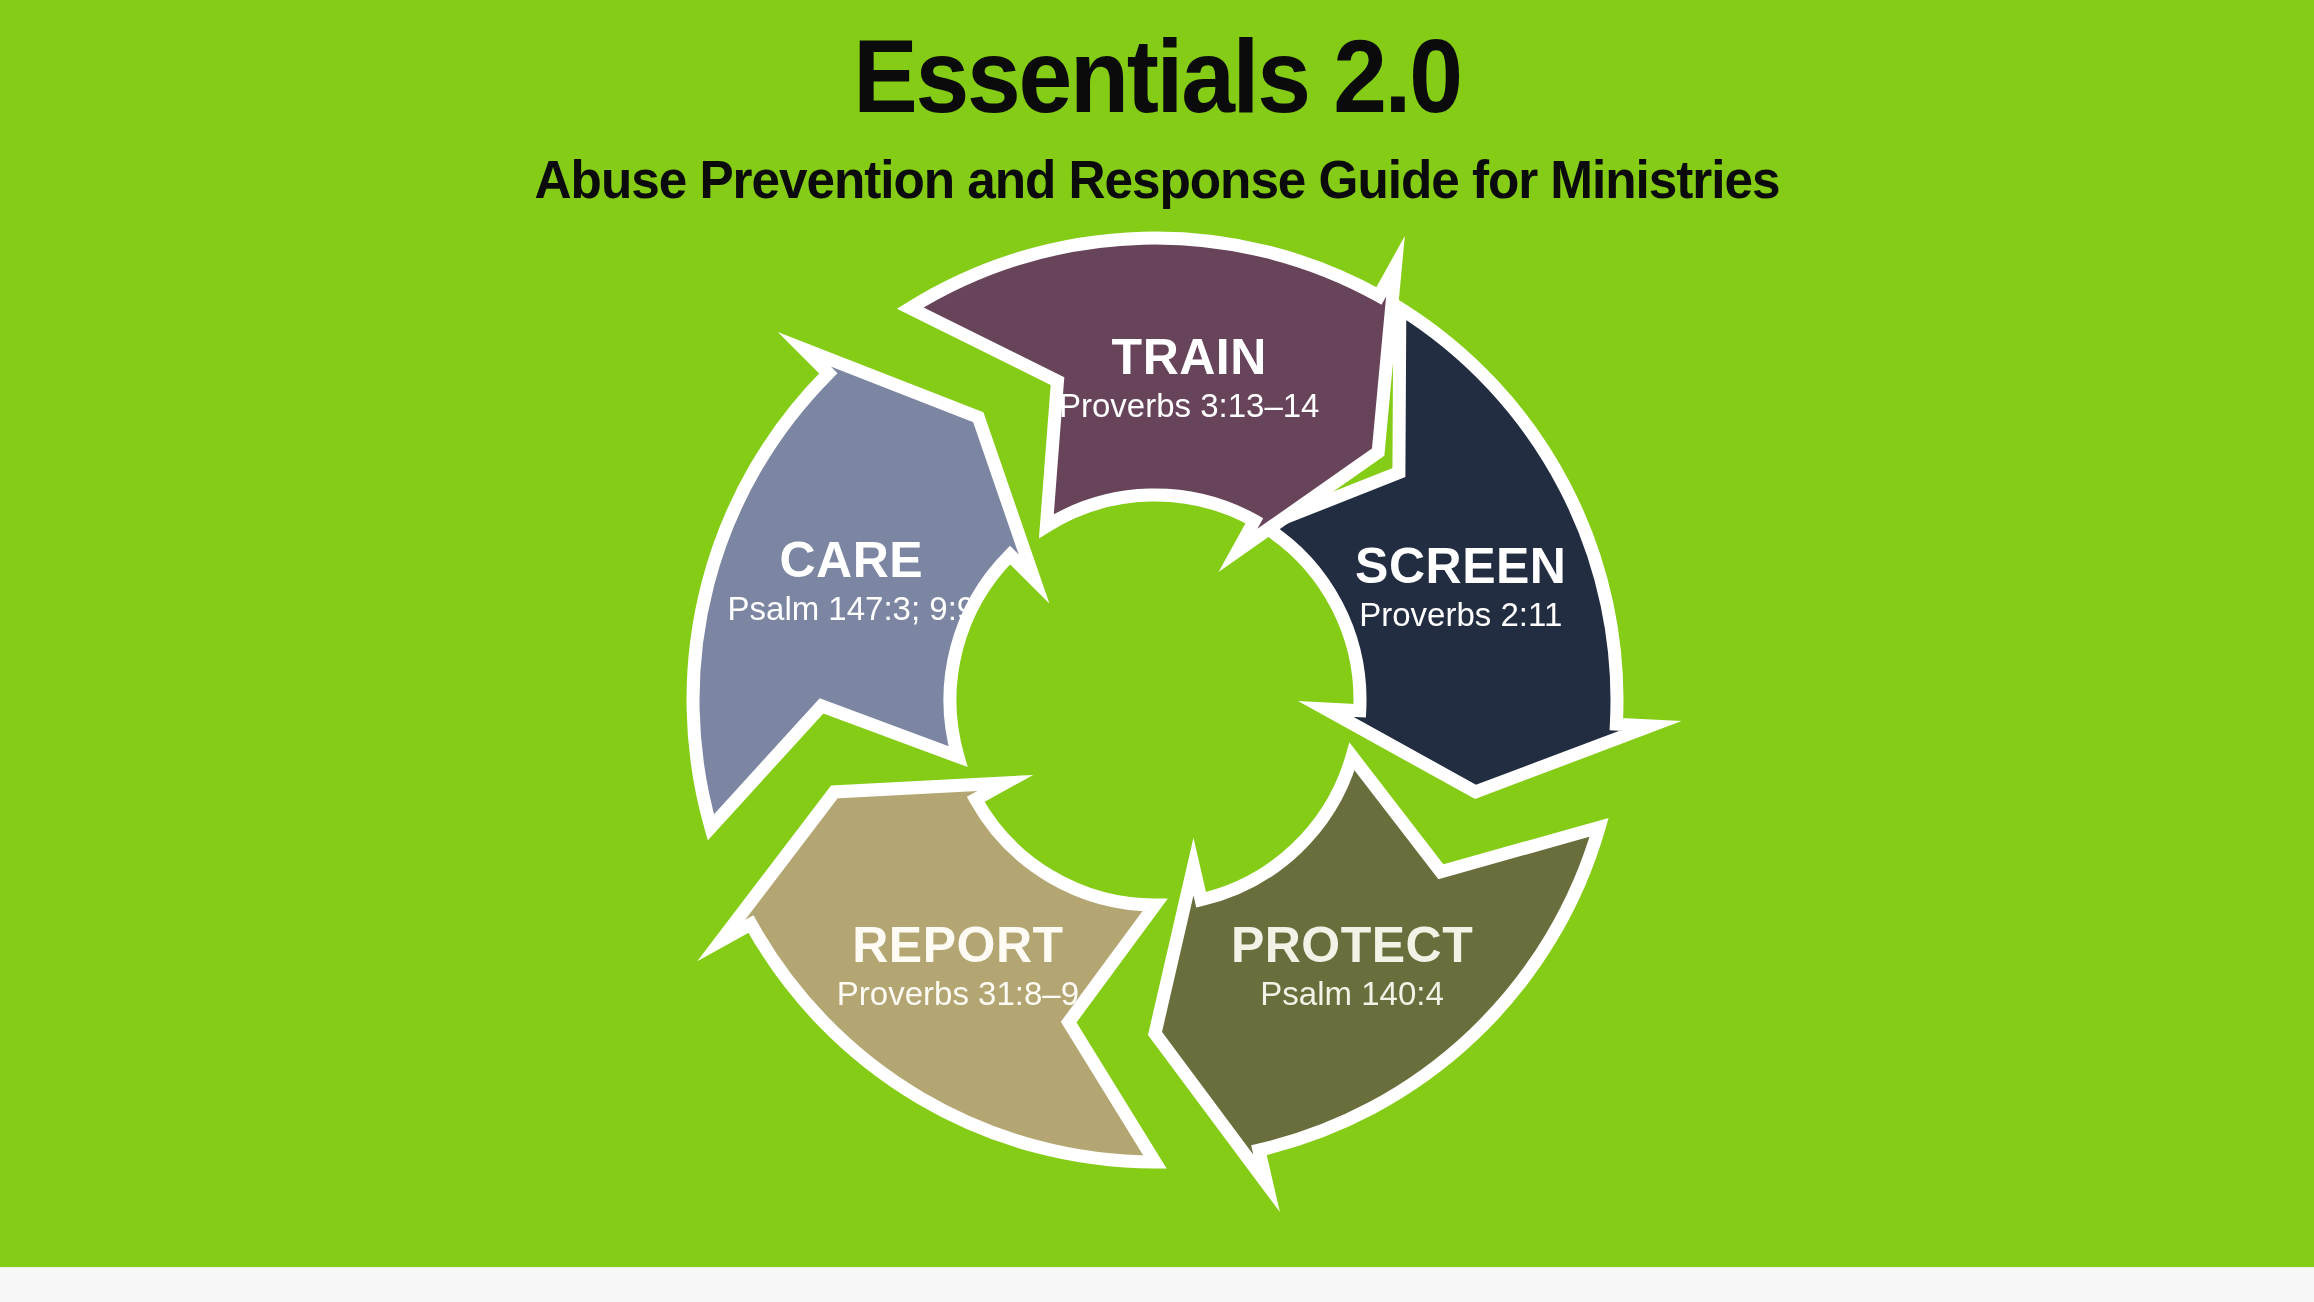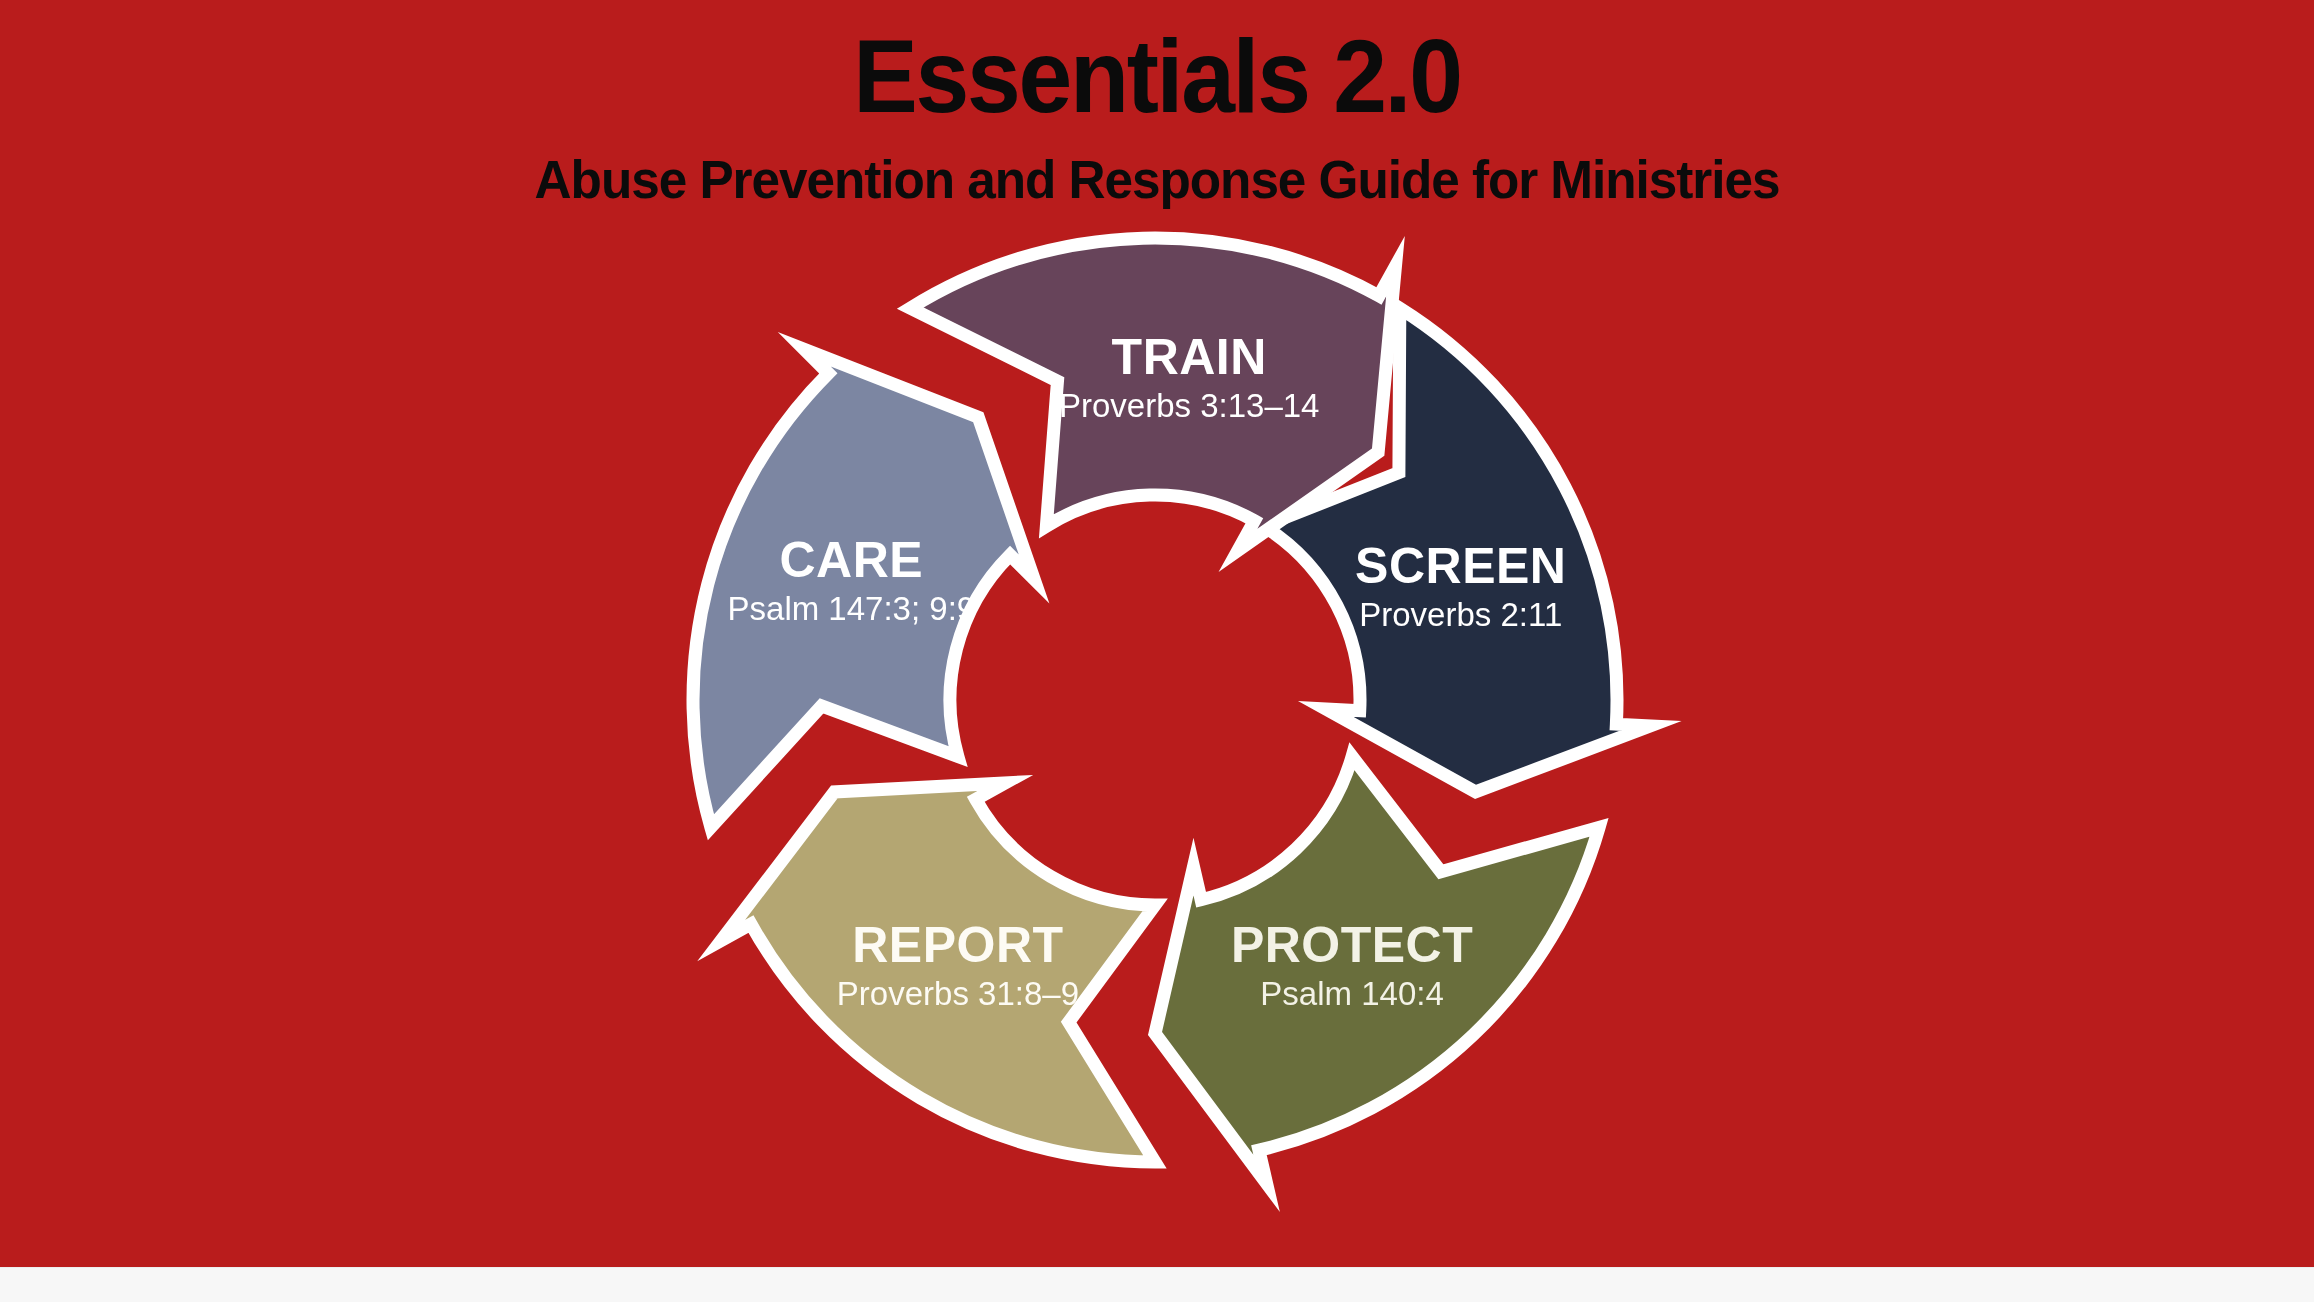--- a/index.html
+++ b/index.html
@@ -13,21 +13,21 @@
     height: 1302px;
     position: relative;
     overflow: hidden;
     font-family: "Liberation Sans", sans-serif;
     -webkit-font-smoothing: antialiased;
   }
 
   #page {
     position: absolute;
     inset: 0;
-    background: #b91c1c;
+    background: #84cc16;
     display: block;
   }
 
   
   .heading-block {
     position: absolute;
     top: 0;
     left: 0;
     width: 2314px;
     text-align: center;

